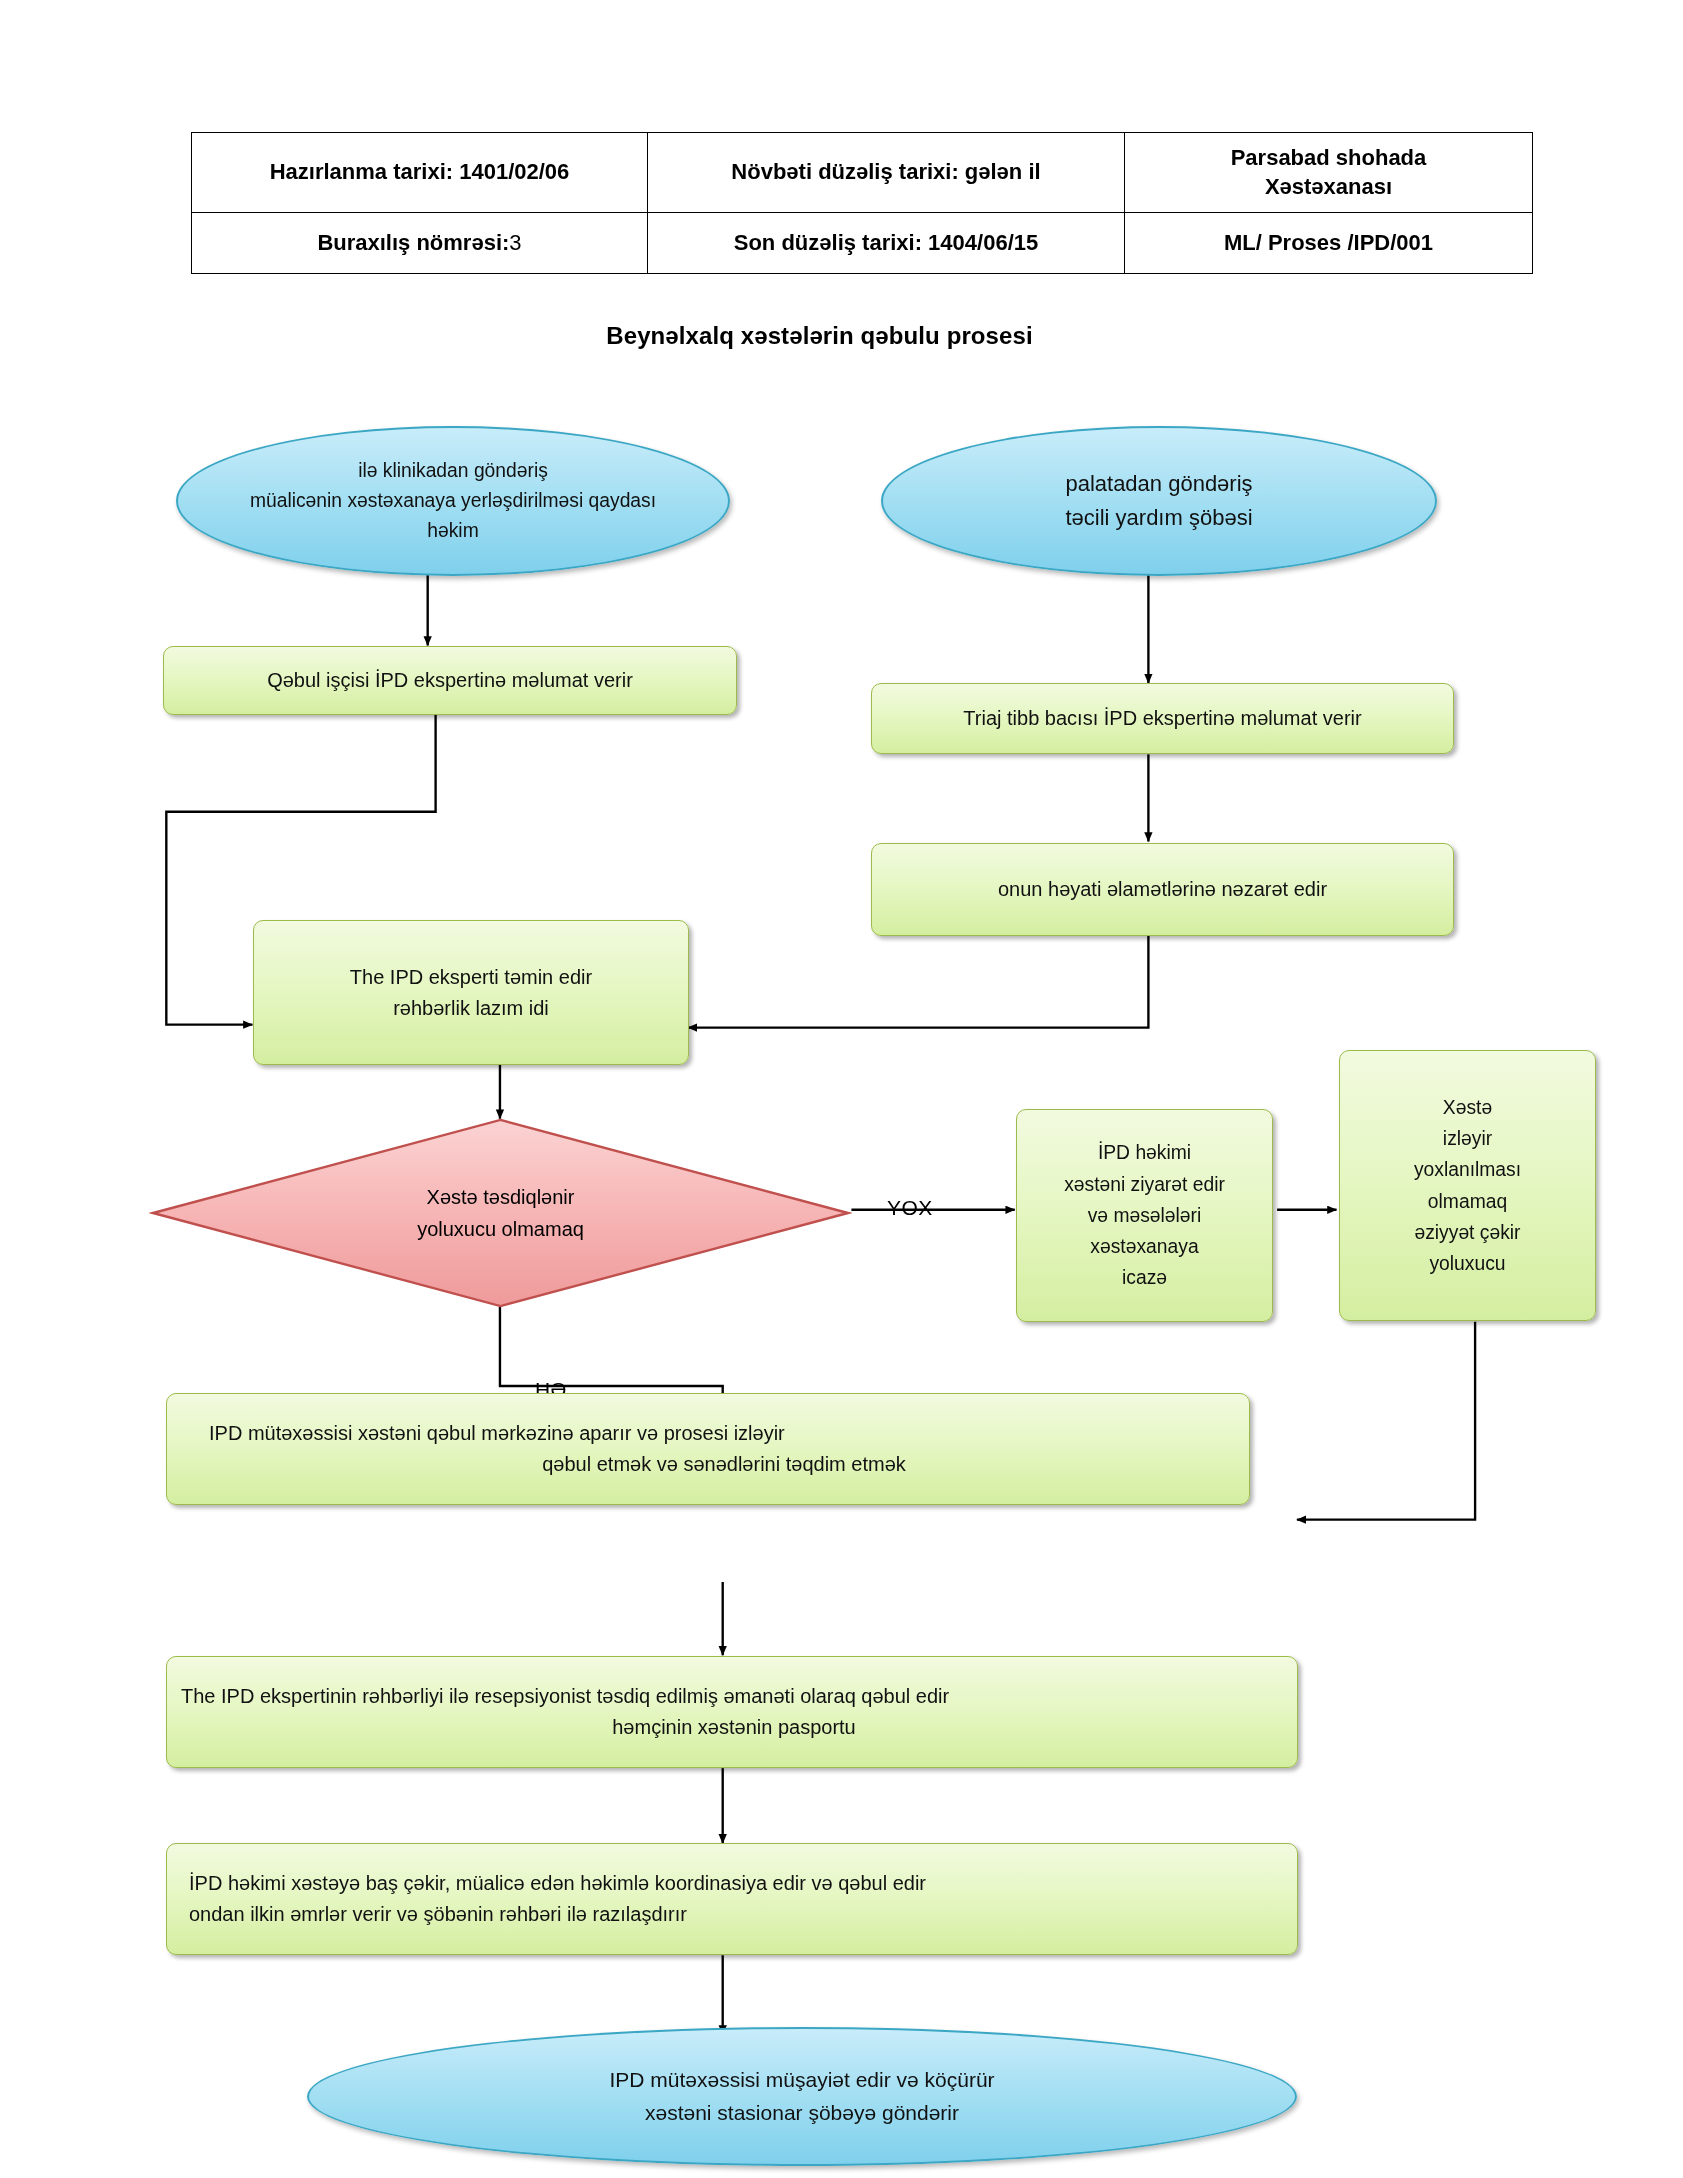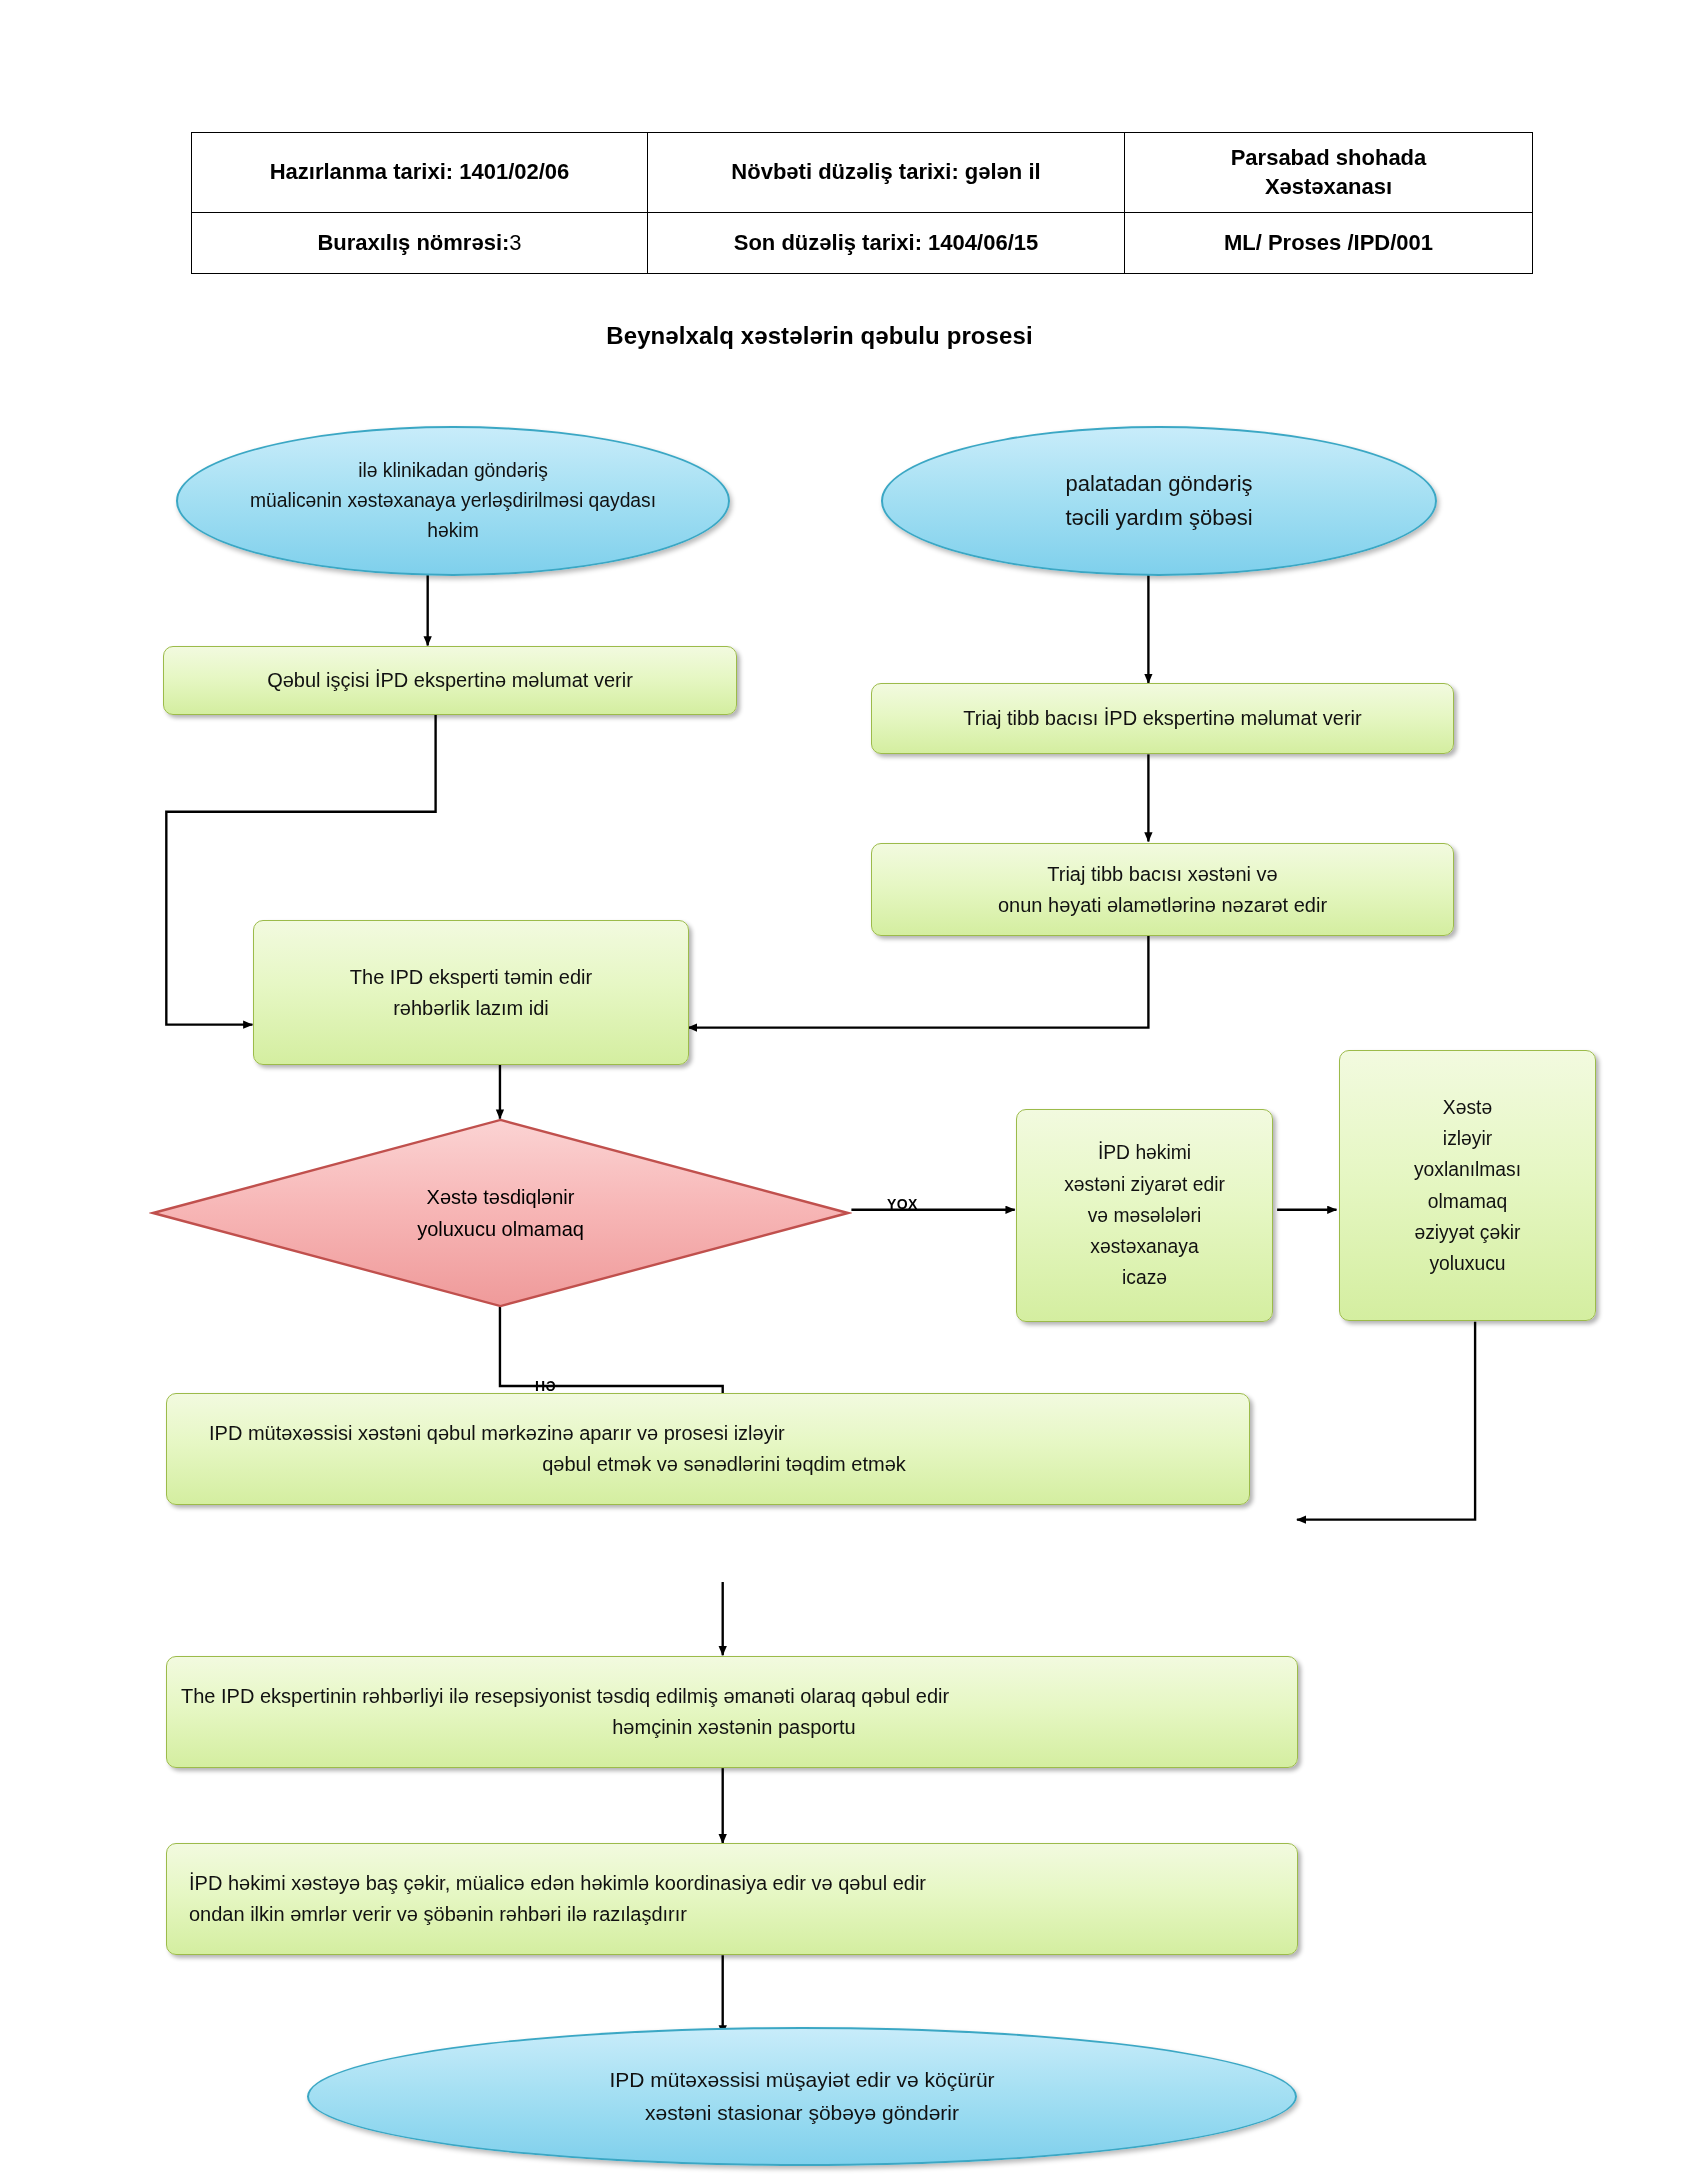--- a/index.html
+++ b/index.html
@@ -63,21 +63,21 @@
   .diamond-wrap svg{position:absolute;left:0;top:0;}
   .diamond-label{
     position:absolute;left:0;top:0;width:100%;height:100%;
     display:flex;align-items:center;justify-content:center;
     text-align:center;font-size:20px;line-height:1.6;
     pointer-events:none;
   }
 
   
   .edge-label{
-    position:absolute;font-size:14px;font-weight:bold;letter-spacing:0.4px;
+    position:absolute;font-size:21px;font-weight:normal;letter-spacing:0.4px;
   }
 
   
   #wires{position:absolute;left:0;top:0;width:1683px;height:2178px;}
 </style>
 </head>
 <body>
 
 <div id="canvas">
 
@@ -160,21 +160,20 @@
   </div>
 
   <div class="node box" style="left:871px;top:683px;width:583px;height:71px;">
     <div class="lines">
       <div>Triaj tibb bacısı İPD ekspertinə məlumat verir</div>
     </div>
   </div>
 
   <div class="node box" style="left:871px;top:843px;width:583px;height:93px;">
     <div class="lines" style="text-align:center;">
-      <div>Triaj tibb bacısı xəstəni və</div>
       <div>onun həyati əlamətlərinə nəzarət edir</div>
     </div>
   </div>
 
   <div class="node box" style="left:253px;top:920px;width:436px;height:145px;">
     <div class="lines">
       <div>The IPD eksperti təmin edir</div>
       <div>rəhbərlik lazım idi</div>
     </div>
   </div>

